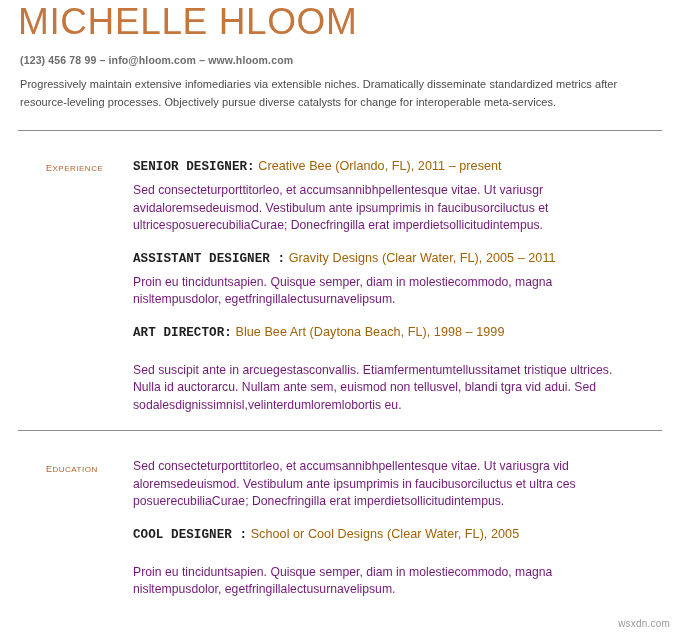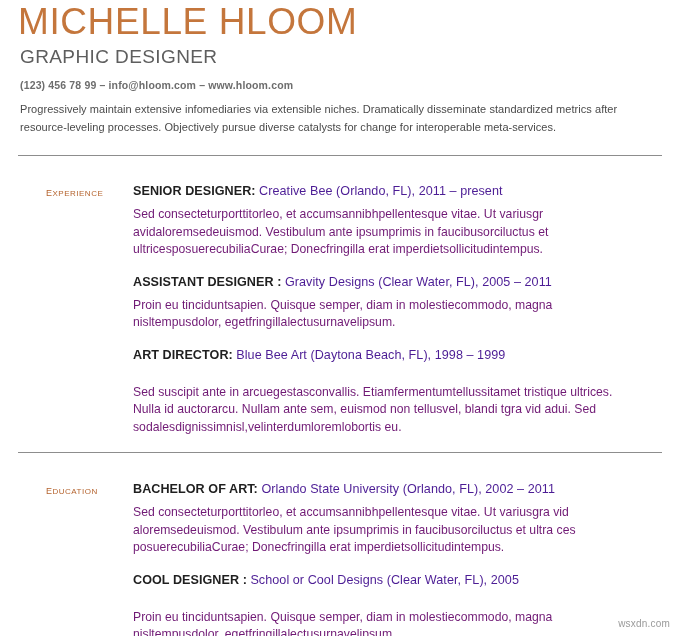--- a/index.html
+++ b/index.html
@@ -104,24 +104,25 @@
   .entry-heading {
     font-size: 12.6px;
     line-height: 18px;
     color: #2e2e2e;
     letter-spacing: 0.05px;
     margin: 0 0 6px 0;
   }
   .entry-heading .role {
     font-weight: 700;
     color: #1f1f1f;
+    font-family: Liberation Mono, monospace;
   }
   .entry-heading .detail {
     font-weight: 400;
-    color: #4c1d95;
+    color: #a16207;
   }
   .entry-body {
     font-size: 12.2px;
     line-height: 17.5px;
     color: #701a75;
     margin: 0 0 14px 0;
     letter-spacing: 0.02px;
   }
   .entry-body.last { margin-bottom: 0; margin-top: 20px; }
 
@@ -136,21 +137,20 @@
     letter-spacing: 0.2px;
     font-family: "Liberation Sans", sans-serif;
   }
 </style>
 </head>
 <body>
 
 <div class="page">
 
   <h1 class="name">MICHELLE HLOOM</h1>
-  <div class="title">GRAPHIC DESIGNER</div>
   <div class="contact">(123) 456 78 99 – info@hloom.com – www.hloom.com</div>
   <p class="summary">Progressively maintain extensive infomediaries via extensible niches. Dramatically disseminate standardized metrics after resource-leveling processes. Objectively pursue diverse catalysts for change for interoperable meta-services.</p>
 
   <div class="divider divider-top"></div>
 
   <div class="section section-exp">
     <div class="section-label">Experience</div>
     <div class="section-body">
 
       <div class="entry">
@@ -177,23 +177,20 @@
     </div>
   </div>
 
   <div class="divider divider-mid"></div>
 
   <div class="section section-edu">
     <div class="section-label">Education</div>
     <div class="section-body">
 
       <div class="entry">
-        <div class="entry-heading">
-          <span class="role">BACHELOR OF ART:</span><span class="detail"> Orlando State University (Orlando, FL), 2002 – 2011</span>
-        </div>
         <p class="entry-body">Sed consecteturporttitorleo, et accumsannibhpellentesque vitae. Ut variusgra vid aloremsedeuismod. Vestibulum ante ipsumprimis in faucibusorciluctus et ultra ces posuerecubiliaCurae; Donecfringilla erat imperdietsollicitudintempus.</p>
       </div>
 
       <div class="entry">
         <div class="entry-heading">
           <span class="role">COOL DESIGNER :</span><span class="detail"> School or Cool Designs (Clear Water, FL), 2005</span>
         </div>
         <p class="entry-body last">Proin eu tinciduntsapien. Quisque semper, diam in molestiecommodo, magna nisltempusdolor, egetfringillalectusurnavelipsum.</p>
       </div>
 

